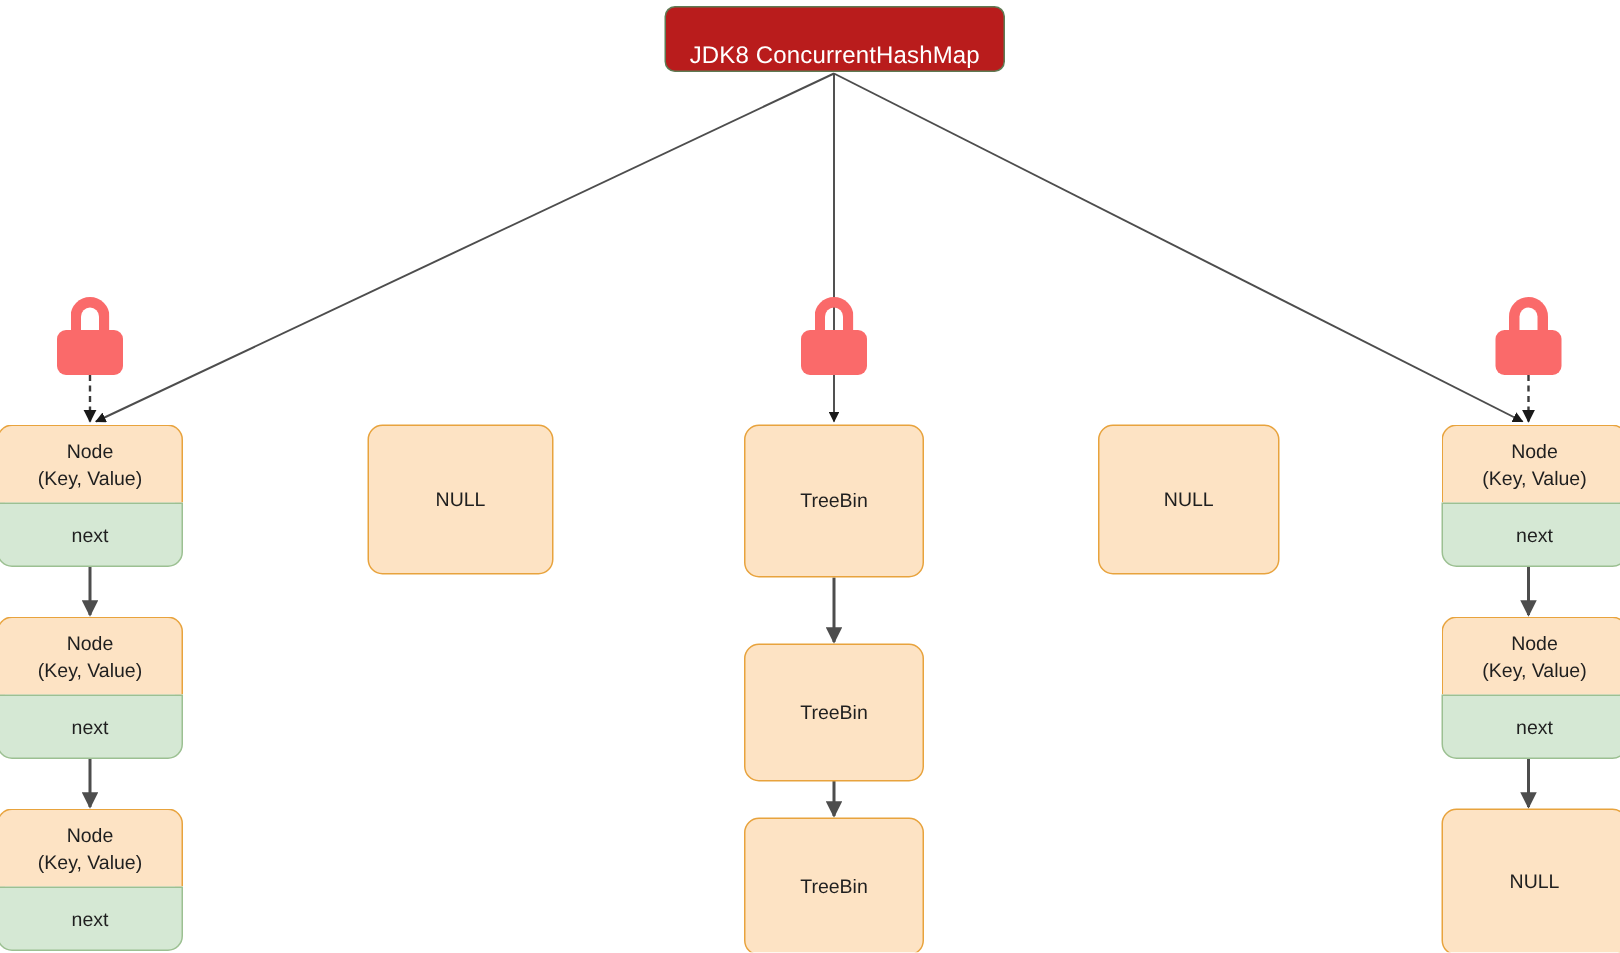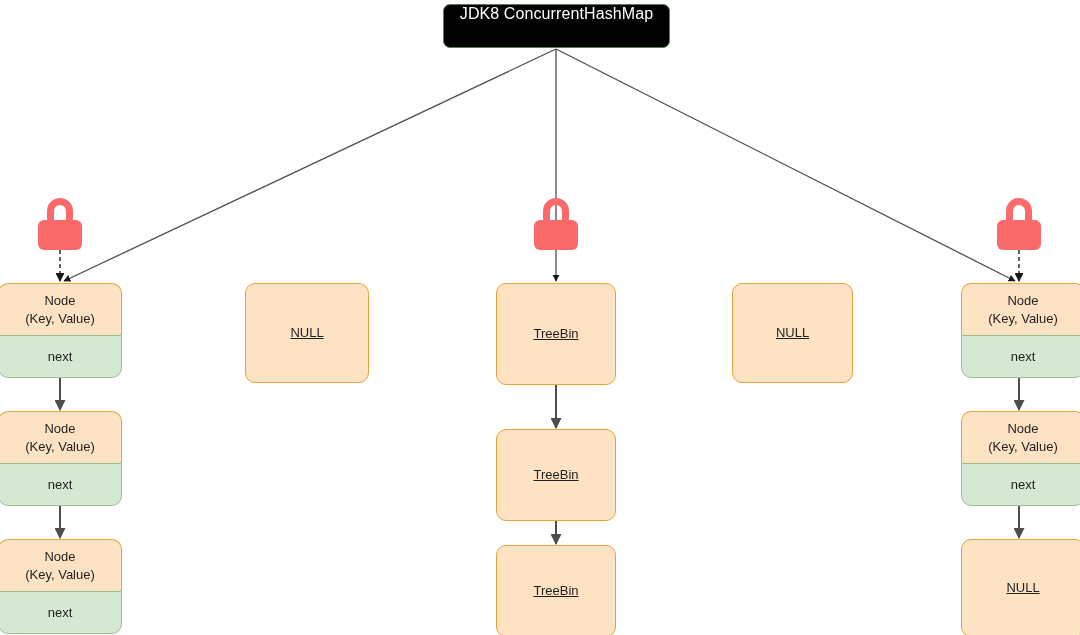--- a/index.html
+++ b/index.html
@@ -27,46 +27,45 @@
     pointer-events: none;
   }
   
   .title-box {
     position: absolute;
     left: 443px;
     top: 4px;
     width: 227px;
     height: 44px;
     box-sizing: border-box;
-    background: #000000;
+    background: #b91c1c;
     border: 1px solid #5e7a53;
     border-radius: 7px;
     display: flex;
-    align-items: flex-start;
+    align-items: flex-end;
     justify-content: center;
     color: #ffffff;
     font-size: 16px;
     letter-spacing: .1px;
     white-space: nowrap;
   }
   
   .box {
     position: absolute;
     box-sizing: border-box;
     border: 1.4px solid #e8a33d;
     border-radius: 10px;
     background: #fde3c4;
     display: flex;
     align-items: center;
     justify-content: center;
     color: #1f1f1f;
     font-size: 13px;
     text-align: center;
     line-height: 1.32;
-    text-decoration: underline;
   }
   
   .node {
     position: absolute;
     box-sizing: border-box;
     display: flex;
     flex-direction: column;
     border-radius: 10px;
   }
   .node .head {

